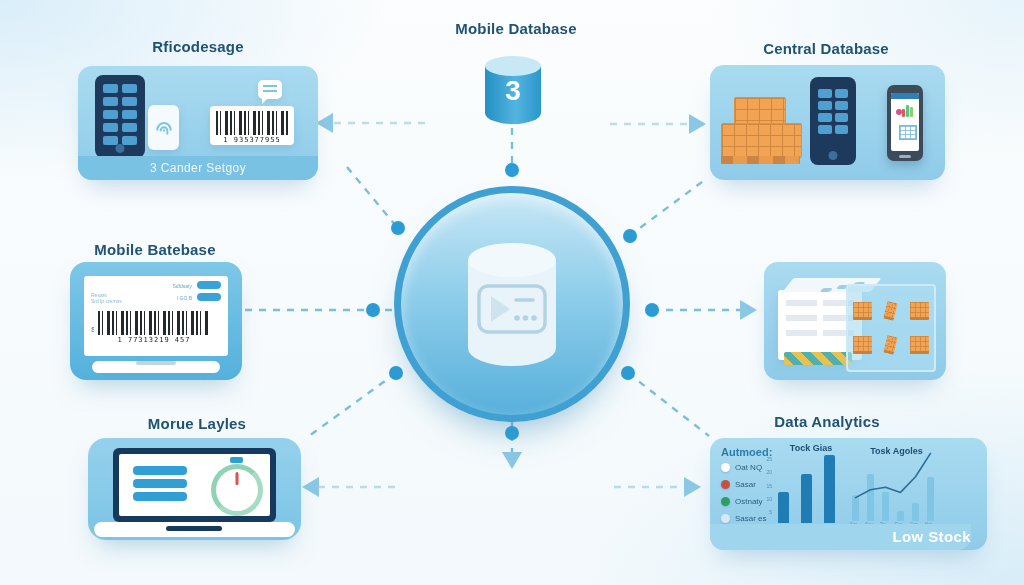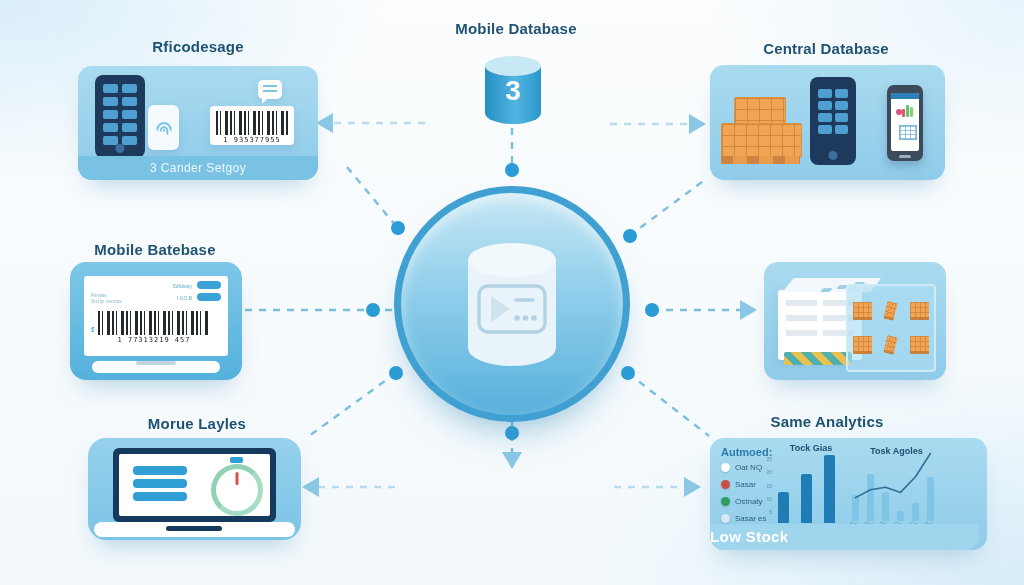--- a/index.html
+++ b/index.html
@@ -96,22 +96,22 @@
   .sw:after{content:"";position:absolute;left:50%;top:3px;transform:translateX(-50%);width:3px;height:13px;border-radius:2px;background:#d9534f;}
   .sw-cap{position:absolute;width:13px;height:6px;border-radius:2px;background:#2e9fd4;}
   .lap-base{position:absolute;background:#fff;border-radius:8px;}
   .lap-notch{position:absolute;background:#16395e;border-radius:3px;}
   
   .trend{background:linear-gradient(180deg,#9ad4ee,#83c6e7);border-radius:10px;}
   .trend-axis{position:absolute;left:9px;top:8px;height:52px;border-left:2px dotted rgba(255,255,255,.85);}
   .trend-cap{position:absolute;left:0;right:0;bottom:0;height:27px;background:#a9d9ef;border-radius:0 0 10px 10px;
     color:#16324e;font-size:13px;font-weight:600;text-align:center;line-height:27px;}
   
-  .ana-footer{position:absolute;left:0;right:8px;bottom:0;height:26px;background:#9fd6ee;border-radius:0 0 14px 14px;
-    color:#fff;font-size:15px;font-weight:700;text-align:left;line-height:26px;letter-spacing:.4px;}
+  .ana-footer{position:absolute;left:0;right:16px;bottom:0;height:26px;background:#9fd6ee;border-radius:0 0 14px 14px;
+    color:#fff;font-size:15px;font-weight:700;text-align:right;line-height:26px;letter-spacing:.4px;}
   .leg-title{position:absolute;left:11px;top:8px;font-size:11px;font-weight:700;color:#2c7cab;}
   .leg-items{position:absolute;left:11px;top:25px;}
   .leg-item{display:flex;align-items:center;margin-bottom:8px;}
   .leg-dot{width:9px;height:9px;border-radius:50%;margin-right:5px;flex:0 0 auto;box-shadow:0 1px 2px rgba(50,100,140,.25);}
   .leg-label{font-size:8px;color:#2c5e7e;}
   .mini-chart{position:absolute;}
   .mc-title{font-size:9px;font-weight:700;color:#1d4f70;text-align:center;margin-bottom:2px;}
   .mc-row{display:flex;}
   .mc-yaxis{width:12px;height:64px;display:flex;flex-direction:column;justify-content:space-between;
     align-items:flex-end;font-size:5px;color:#5b8fae;padding:1px 2px 4px 0;box-sizing:border-box;}
@@ -169,21 +169,21 @@
       <polygon points="701,487 684,477 684,497"></polygon>
       <polygon points="512,469 502,452 522,452"></polygon>
     </g>
   </svg>
 
   <div class="node-title" style="left:78px;top:38px;width:240px">Rficodesage</div>
   <div class="node-title" style="left:421px;top:20px;width:190px">Mobile Database</div>
   <div class="node-title" style="left:706px;top:40px;width:240px">Central Database</div>
   <div class="node-title" style="left:55px;top:241px;width:200px">Mobile Batebase</div>
   <div class="node-title" style="left:97px;top:415px;width:200px">Morue Layles</div>
-  <div class="node-title" style="left:707px;top:413px;width:240px">Same Analytics</div>
+  <div class="node-title" style="left:707px;top:413px;width:240px">Data Analytics</div>
 
   <div class="panel" style="left:78px;top:66px;width:240px;height:114px">
     <div class="phone-dark" style="left:17px;top:9px;width:50px;height:83px">
       <div class="pgrid">
           <i></i>
           <i></i>
           <i></i>
           <i></i>
           <i></i>
           <i></i>

